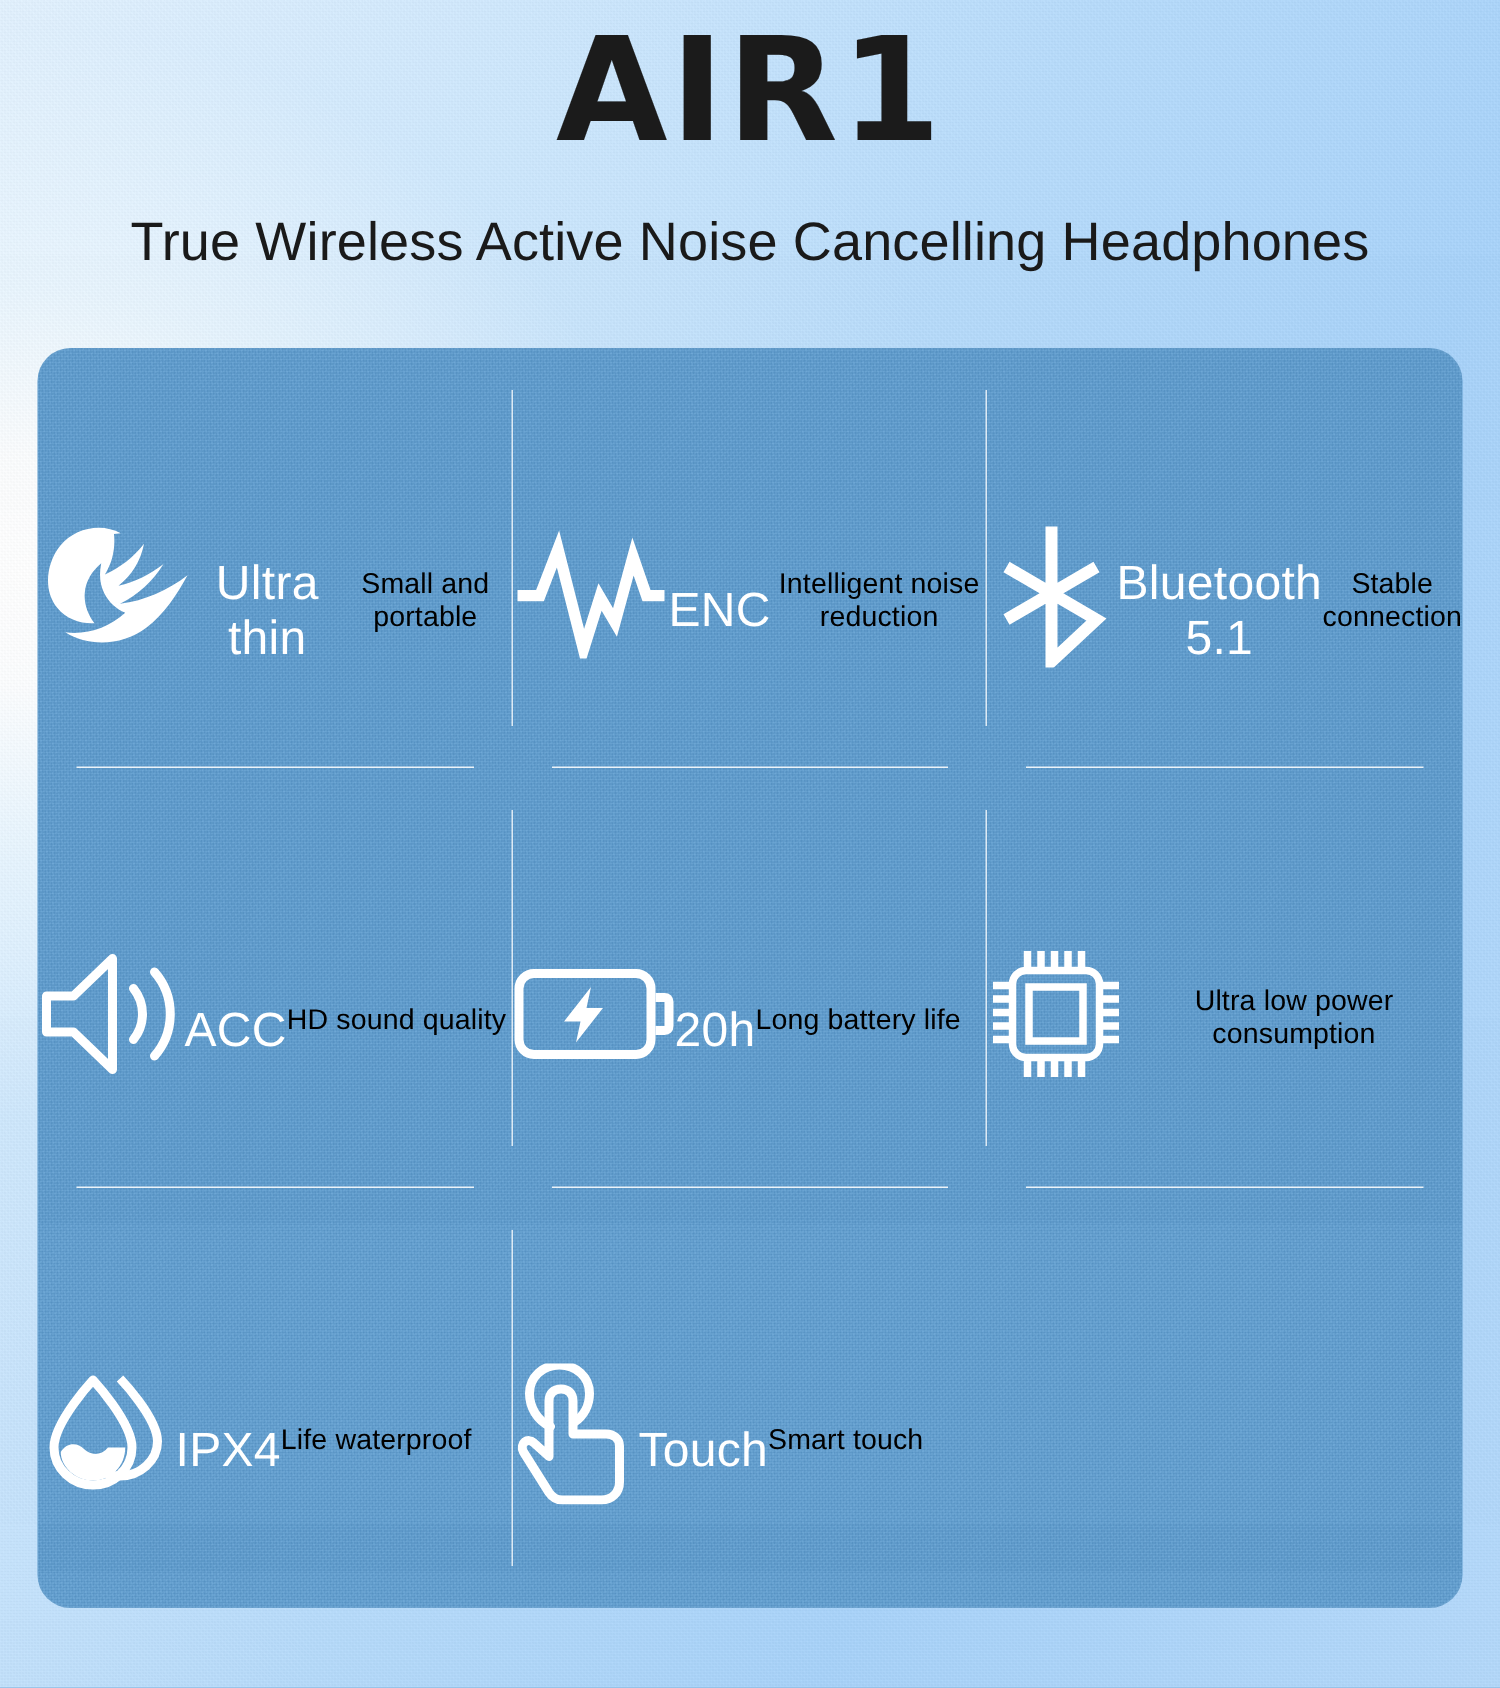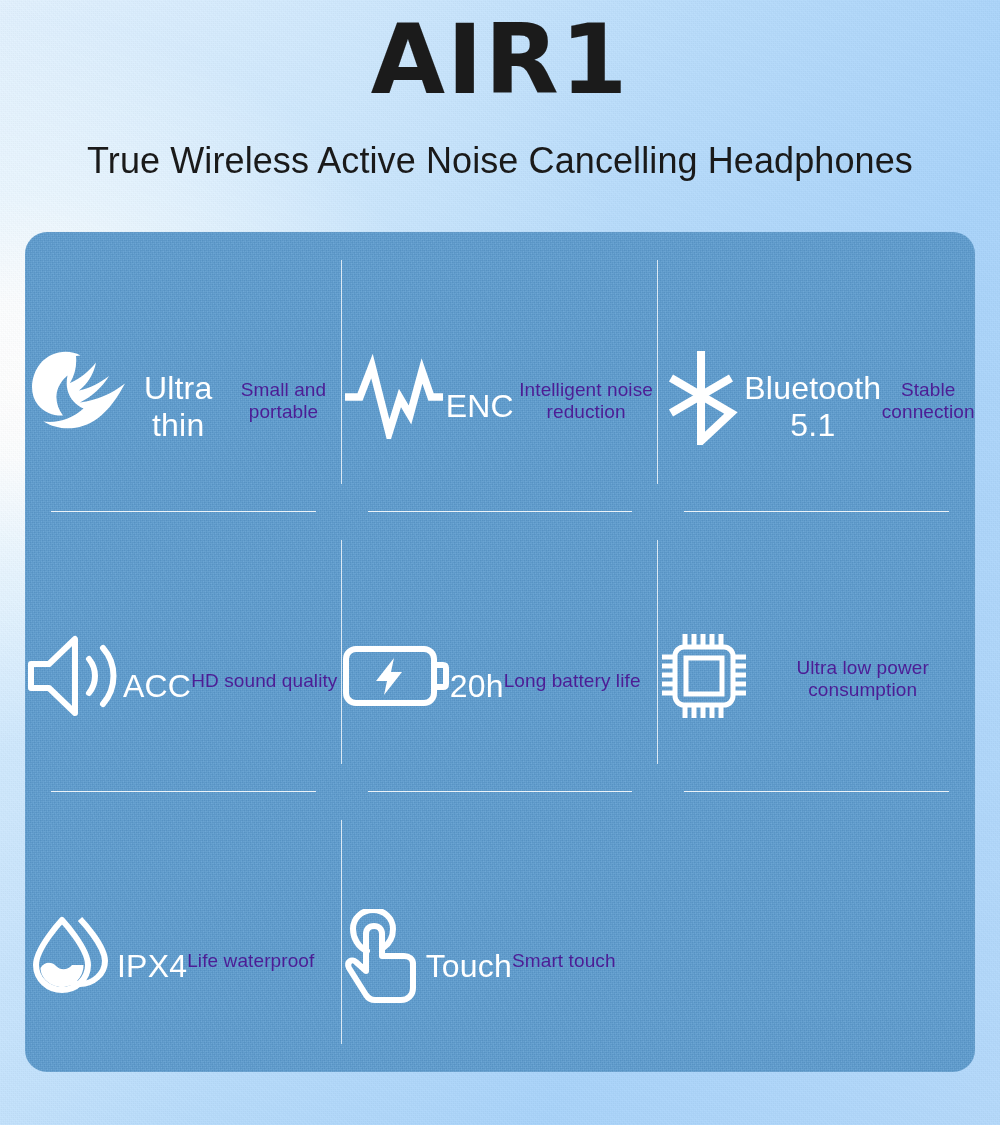--- a/index.html
+++ b/index.html
@@ -140,21 +140,21 @@
     line-height: 1.16;
     text-align: center;
     letter-spacing: .2px;
   }
   .cell-title.small { font-size: 23px; padding-top: 30px; }
   .cell-sub {
     margin: 0;
     padding-top: 9px;
     font-size: 19px;
     font-weight: 400;
-    color: #4c1d95;
+    color: #000000;
     text-align: center;
     letter-spacing: .1px;
   }
   .cell-sub.tight { padding-top: 5px; }
 </style>
 </head>
 <body>
 
 <div id="page"></div>
 <div id="noise"></div>

